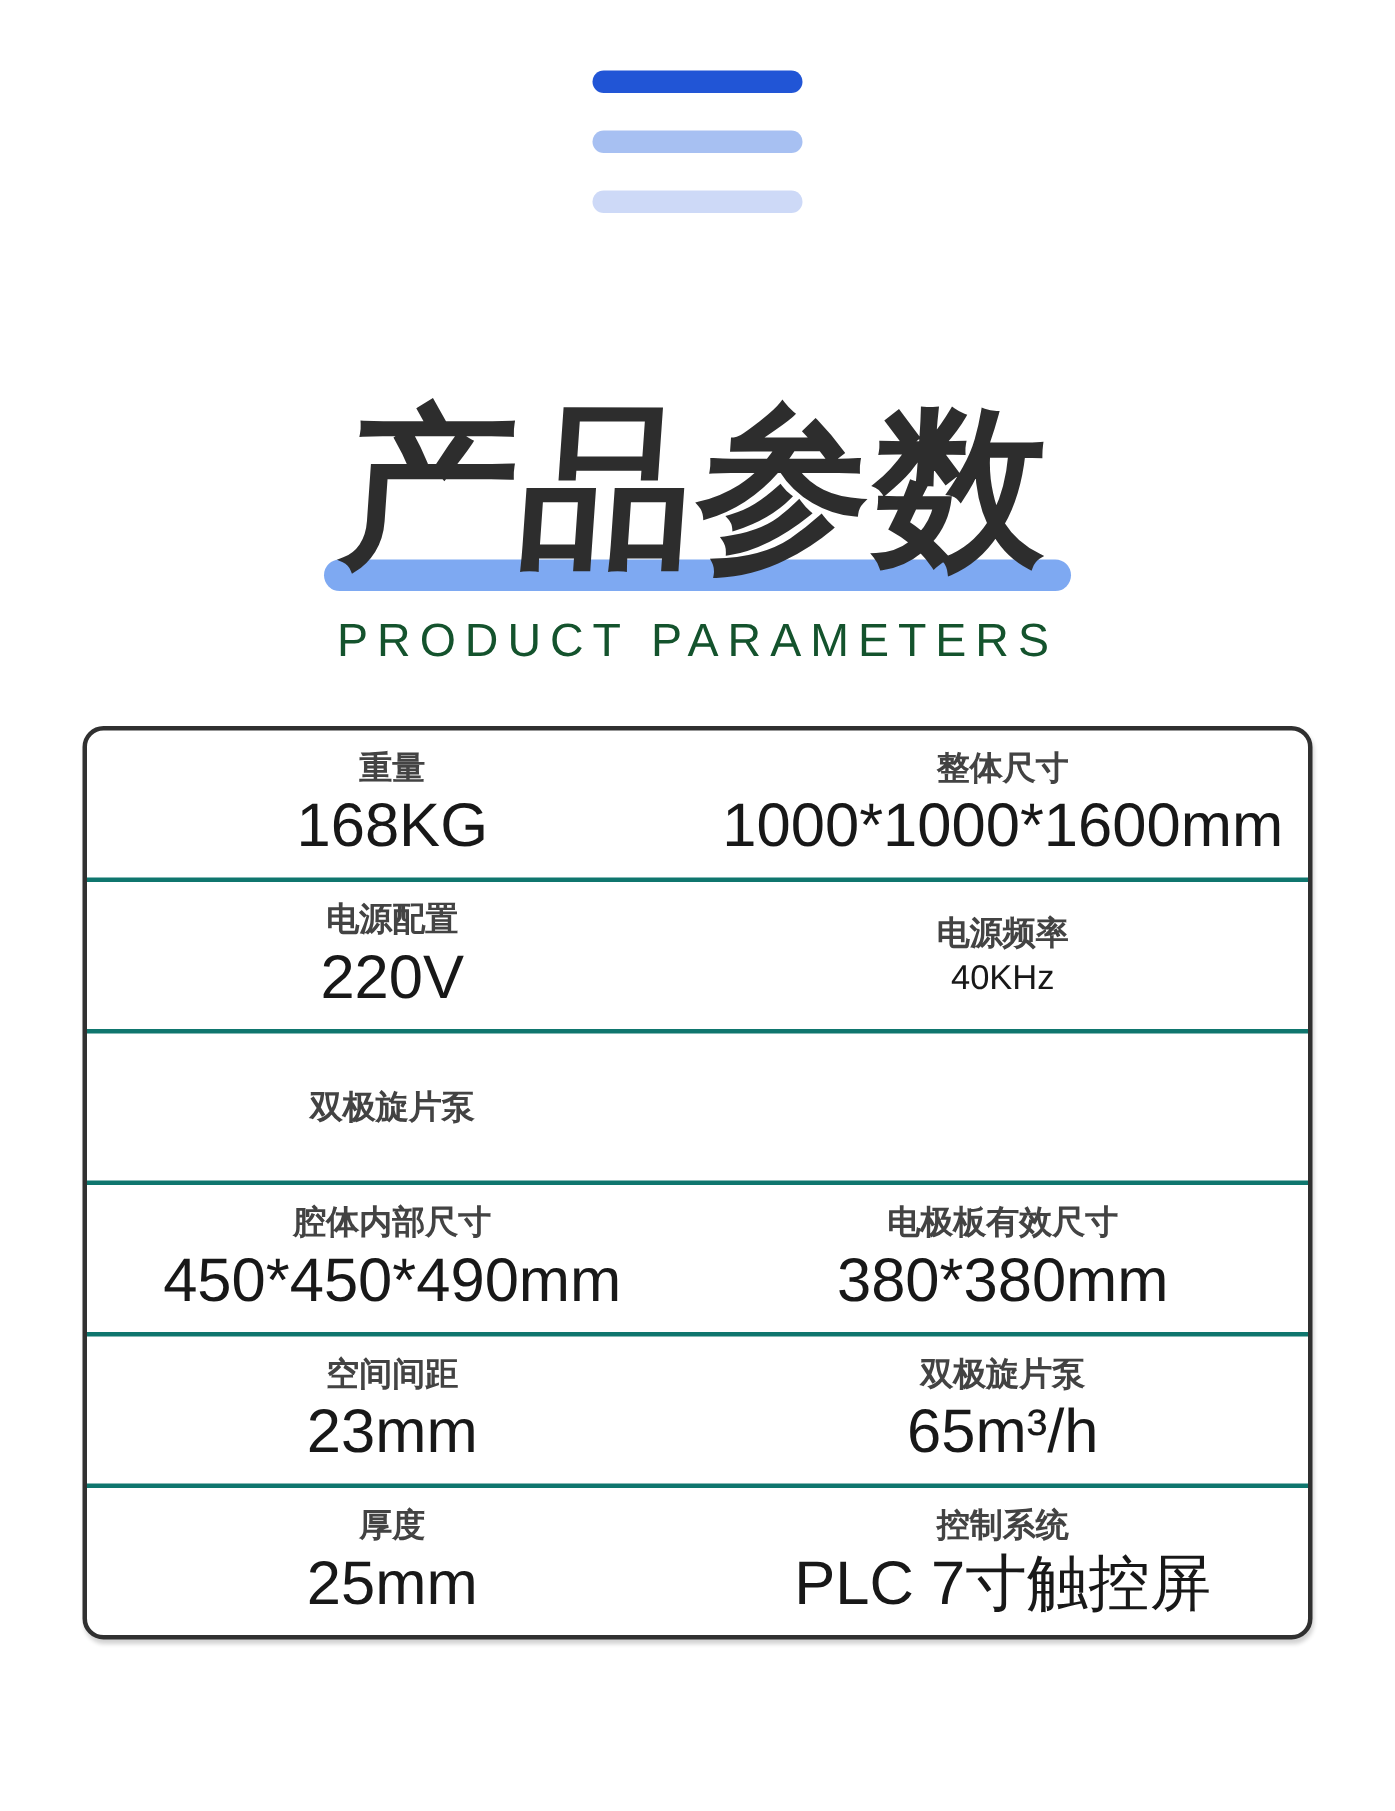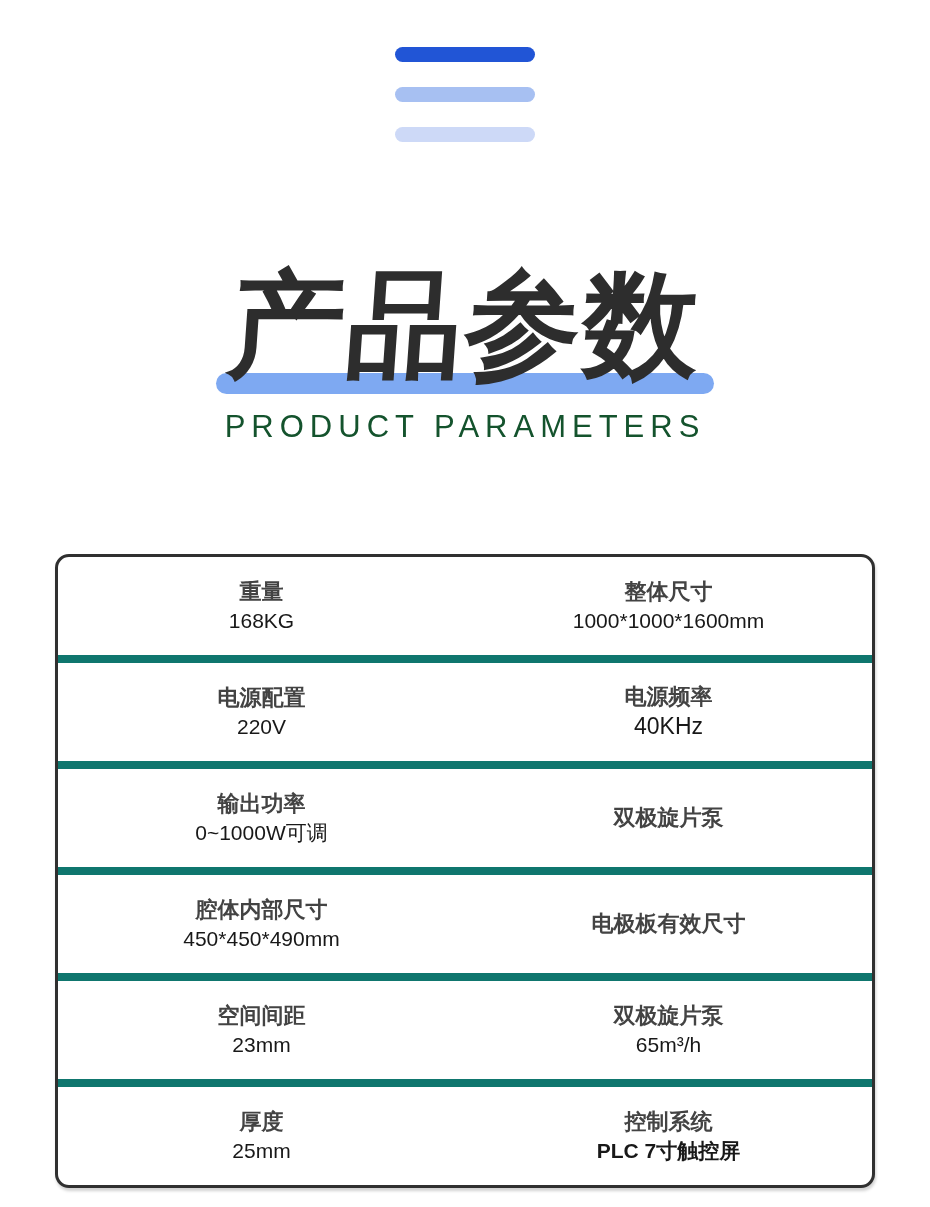--- a/index.html
+++ b/index.html
@@ -69,61 +69,61 @@
     font-size: 31px;
     letter-spacing: 6px;
     color: #14532d;
     font-weight: 400;
   }
 
   
   .spec-table {
     box-sizing: border-box;
     width: 820px;
-    margin: 109px auto 0 auto;
+    margin: 39px auto 0 auto;
     border: 3px solid #303030;
     border-radius: 14px;
     background: #ffffff;
     box-shadow: 1px 3px 3px rgba(0,0,0,0.18);
     overflow: hidden;
   }
   .t-row {
     display: grid;
     grid-template-columns: 1fr 1fr;
     height: 98px;
   }
   .t-row + .t-row {
-    border-top: 8px solid #0f766e;
+    border-top: 3px solid #0f766e;
   }
   .t-cell {
     display: flex;
     flex-direction: column;
     align-items: center;
     justify-content: center;
     gap: 7px;
   }
   .spec-label {
     font-size: 22px;
     font-weight: 700;
     color: #434343;
     line-height: 1;
   }
   .spec-value {
-    font-size: 21px;
+    font-size: 41px;
     font-weight: 400;
     color: #181818;
     line-height: 1;
     letter-spacing: 0px;
     white-space: nowrap;
   }
   .spec-value.small {
     font-size: 23px;
   }
   .spec-value.bold {
-    font-weight: 700;
+    font-weight: 400;
   }
 </style>
 </head>
 <body>
 
 <div class="page">
 
   <div class="deco-bars">
     <div class="deco-bar b1"></div>
     <div class="deco-bar b2"></div>
@@ -155,35 +155,32 @@
         <div class="spec-value">220V</div>
       </div>
       <div class="t-cell">
         <div class="spec-label">电源频率</div>
         <div class="spec-value small">40KHz</div>
       </div>
     </div>
 
     <div class="t-row">
       <div class="t-cell">
-        <div class="spec-label">输出功率</div>
-        <div class="spec-value">0~1000W可调</div>
-      </div>
-      <div class="t-cell">
         <div class="spec-label">双极旋片泵</div>
       </div>
     </div>
 
     <div class="t-row">
       <div class="t-cell">
         <div class="spec-label">腔体内部尺寸</div>
         <div class="spec-value">450*450*490mm</div>
       </div>
       <div class="t-cell">
         <div class="spec-label">电极板有效尺寸</div>
+        <div class="spec-value">380*380mm</div>
       </div>
     </div>
 
     <div class="t-row">
       <div class="t-cell">
         <div class="spec-label">空间间距</div>
         <div class="spec-value">23mm</div>
       </div>
       <div class="t-cell">
         <div class="spec-label">双极旋片泵</div>

